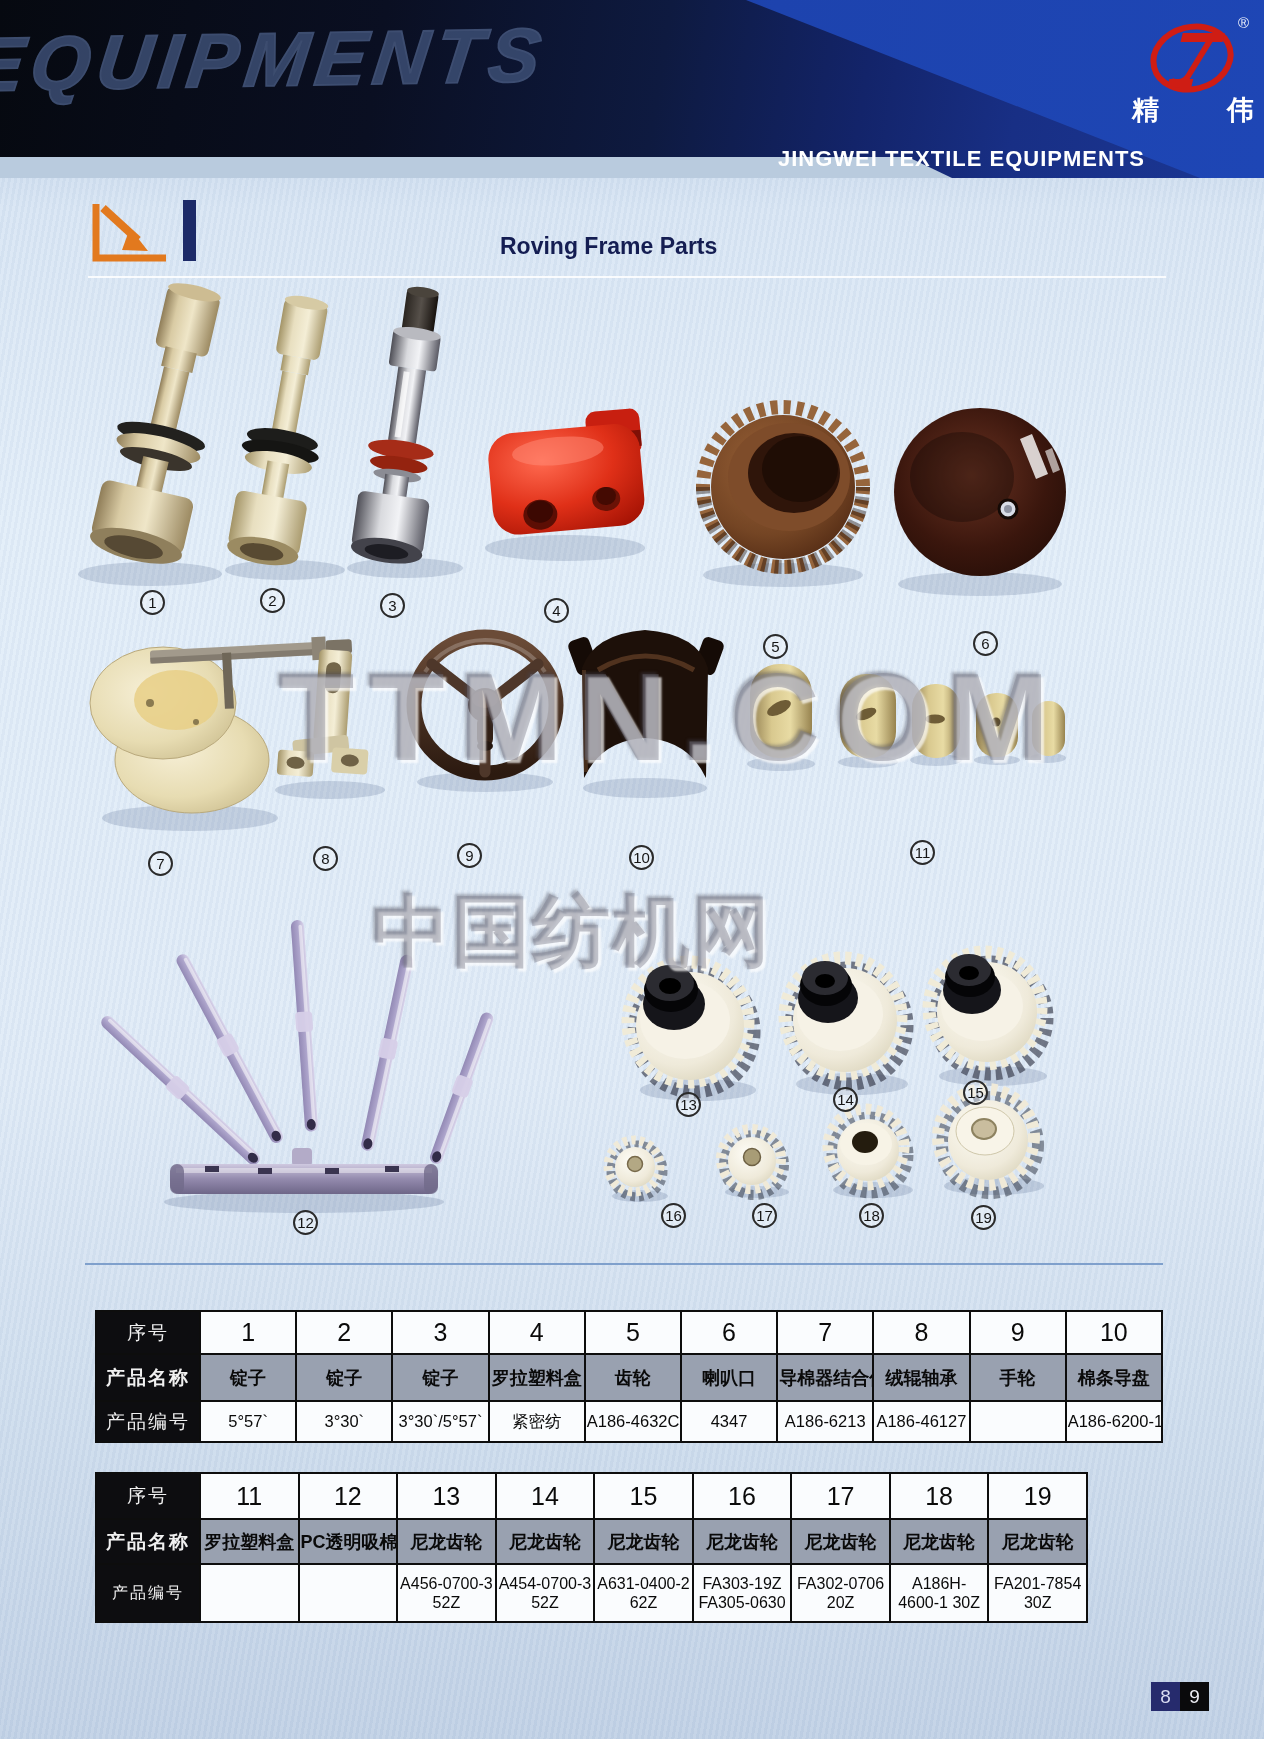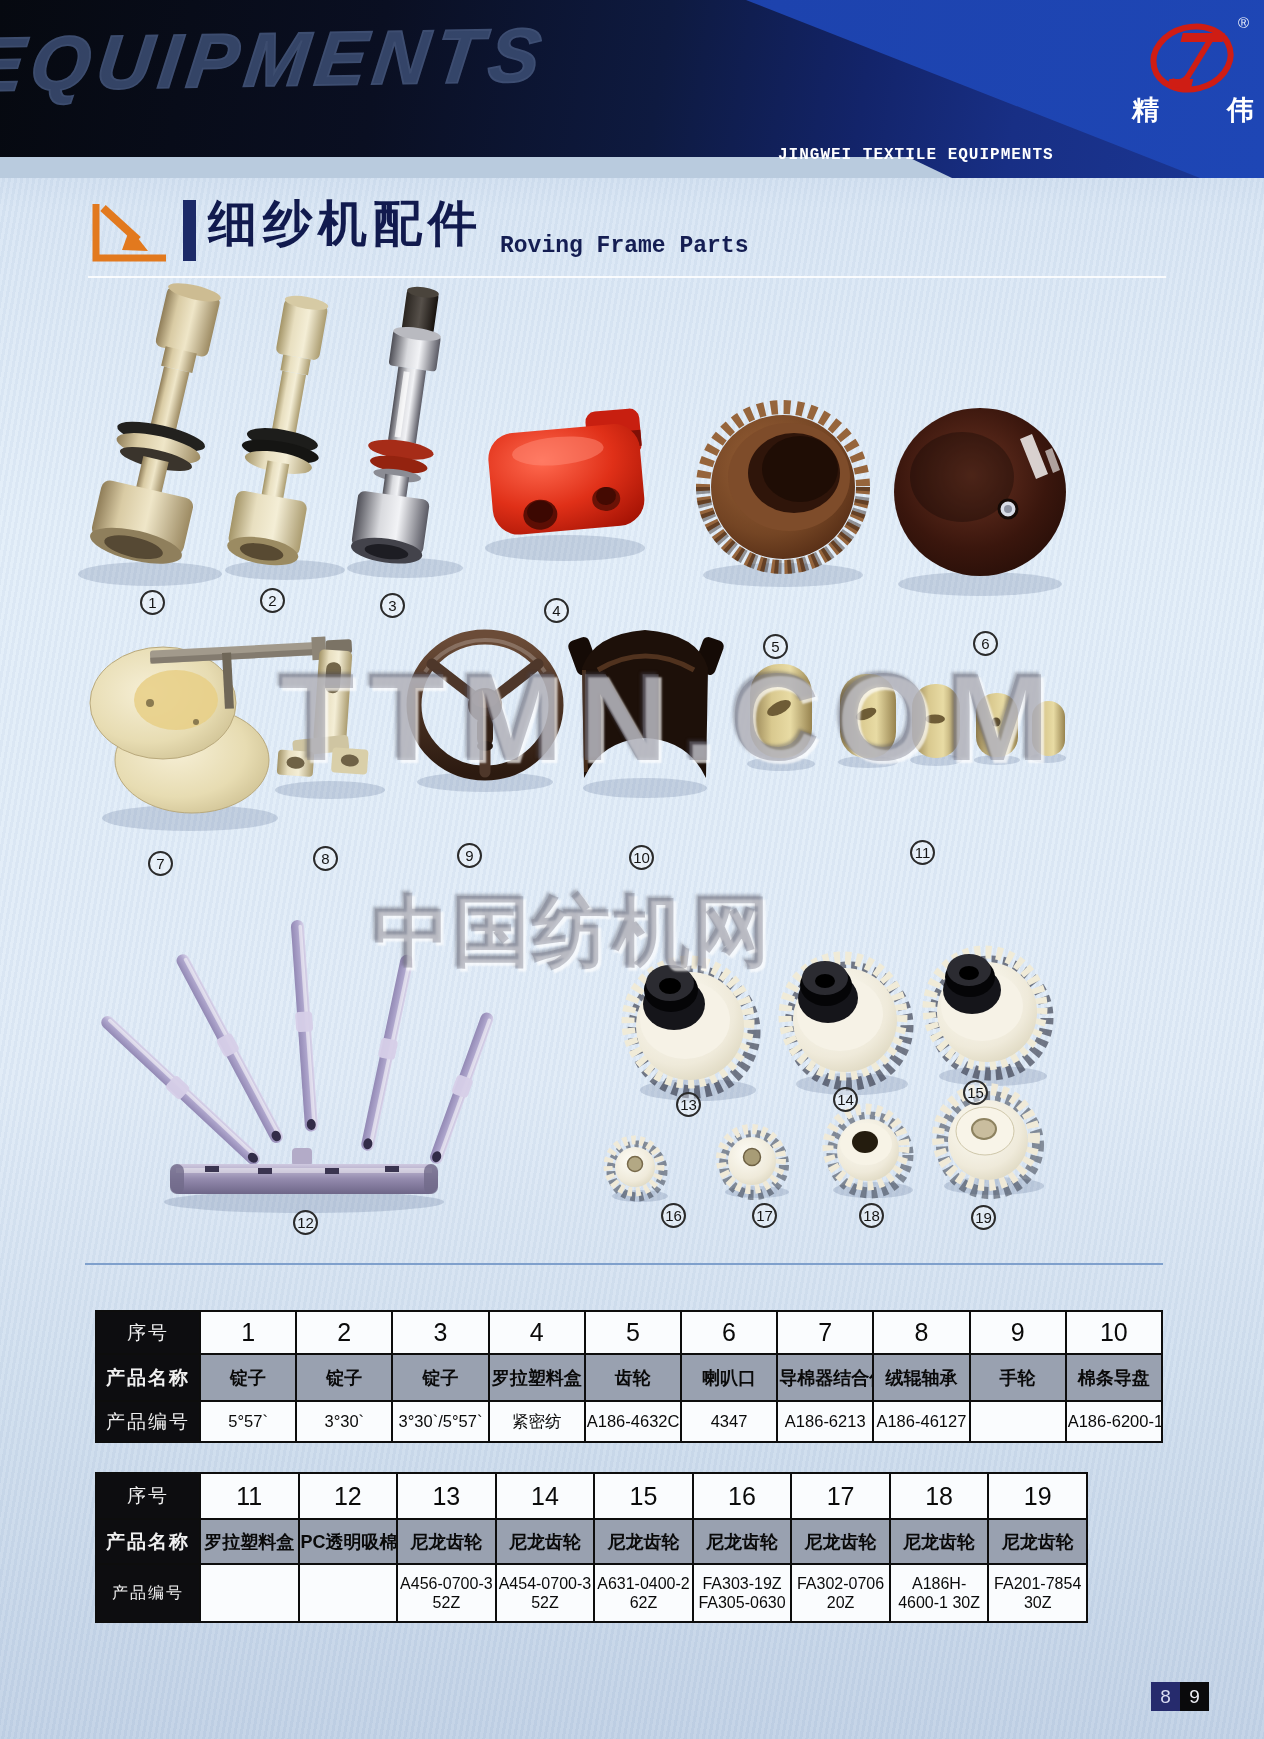--- a/index.html
+++ b/index.html
@@ -14,33 +14,33 @@
   .hdr-wedge{position:absolute;left:0;top:0;width:100%;height:100%;
     background:linear-gradient(100deg,#17358c 0%,#1d43ae 60%,#1e46b5 100%);
     clip-path:polygon(746px 0,1264px 0,1264px 178px,1200px 178px);}
   .hdr-equip{position:absolute;left:-26px;top:16px;font-size:76px;font-weight:bold;font-style:italic;
     letter-spacing:7px;color:transparent;-webkit-text-stroke:2px #46587e;
     text-shadow:0 0 1px #3c4e74;transform:skewX(-8deg) rotate(-1deg);white-space:nowrap;opacity:.85;}
   .hdr-strip{position:absolute;left:0;bottom:0;width:952px;height:21px;background:#b9cbde;
     clip-path:polygon(0 0,908px 0,952px 21px,0 21px);}
   .brand-cn{position:absolute;left:692px;top:94px;font-size:46px;font-weight:bold;color:#fff;
     letter-spacing:40px;line-height:1;white-space:nowrap;}
-  .brand-en{position:absolute;left:778px;top:146px;font-size:16px;font-weight:bold;color:#fff;
-    font-family:Liberation Mono, monospace;letter-spacing:1px;white-space:nowrap;}
+  .brand-en{position:absolute;left:778px;top:146px;font-size:22px;font-weight:bold;color:#fff;
+    font-family:Liberation Sans, sans-serif;letter-spacing:1px;white-space:nowrap;}
   .logo-svg{position:absolute;left:1146px;top:20px;}
   .logo-r{position:absolute;left:1238px;top:14px;font-size:15px;color:#eef2fc;}
   .logo-cn{position:absolute;left:1132px;top:92px;width:122px;display:flex;justify-content:space-between;
     font-size:27px;font-weight:bold;color:#fff;}
   
   .arrow-svg{position:absolute;left:88px;top:198px;}
   .title-bar{position:absolute;left:183px;top:200px;width:13px;height:61px;background:#1c2a68;}
   .t-cn{position:absolute;left:208px;top:197px;font-size:49px;font-weight:bold;color:#111a4e;
     letter-spacing:6px;line-height:1.1;white-space:nowrap;}
   .t-en{position:absolute;left:500px;top:233px;font-size:23px;font-weight:bold;color:#141d52;
-    font-family:Liberation Mono, monospace;white-space:nowrap;}
+    font-family:Liberation Sans, sans-serif;white-space:nowrap;}
   .title-line{position:absolute;left:88px;top:276px;width:1078px;height:2px;background:rgba(255,255,255,.85);}
   
   .parts-svg{position:absolute;left:0;top:260px;z-index:2;}
   .wm{position:absolute;font-weight:bold;color:rgba(125,125,138,.42);white-space:nowrap;z-index:3;
     text-shadow:3px 3px 2px rgba(255,255,255,.7), -2px -2px 3px rgba(70,70,85,.38);}
   .wm1{left:278px;top:645px;font-size:125px;letter-spacing:14px;}
   .wm2{left:372px;top:880px;font-size:78px;letter-spacing:2px;}
   .plbl{position:absolute;width:25px;height:25px;border:2px solid #2a2a2a;border-radius:50%;
     display:flex;align-items:center;justify-content:center;font-size:15px;color:#161616;
     background:rgba(245,249,253,.35);box-sizing:border-box;z-index:4;}
@@ -88,21 +88,20 @@
       <span>伟</span>
     </div>
   </header>
 
   <svg class="arrow-svg" width="84" height="66" viewBox="0 0 84 66">
     <path d="M8 6 L8 60 L78 60" stroke="#e2791e" stroke-width="7" fill="none"></path>
     <path d="M15 10 L50 42" stroke="#e2791e" stroke-width="8" fill="none"></path>
     <path d="M42 30 L60 53 L34 52 Z" fill="#e2791e"></path>
   </svg>
   <div class="title-bar"></div>
-  <div class="t-cn">细纱机配件</div>
   <div class="t-en">Roving Frame Parts</div>
   <div class="title-line"></div>
 
   <svg class="parts-svg" width="1264" height="1010" viewBox="0 260 1264 1010">
     <defs>
       <linearGradient id="gBeige" x1="0" y1="0" x2="1" y2="0">
         <stop offset="0" stop-color="#8f7d58"></stop>
           <stop offset=".25" stop-color="#d9cba4"></stop>
         <stop offset=".55" stop-color="#efe6c8"></stop>
           <stop offset="1" stop-color="#9c8a62"></stop>

